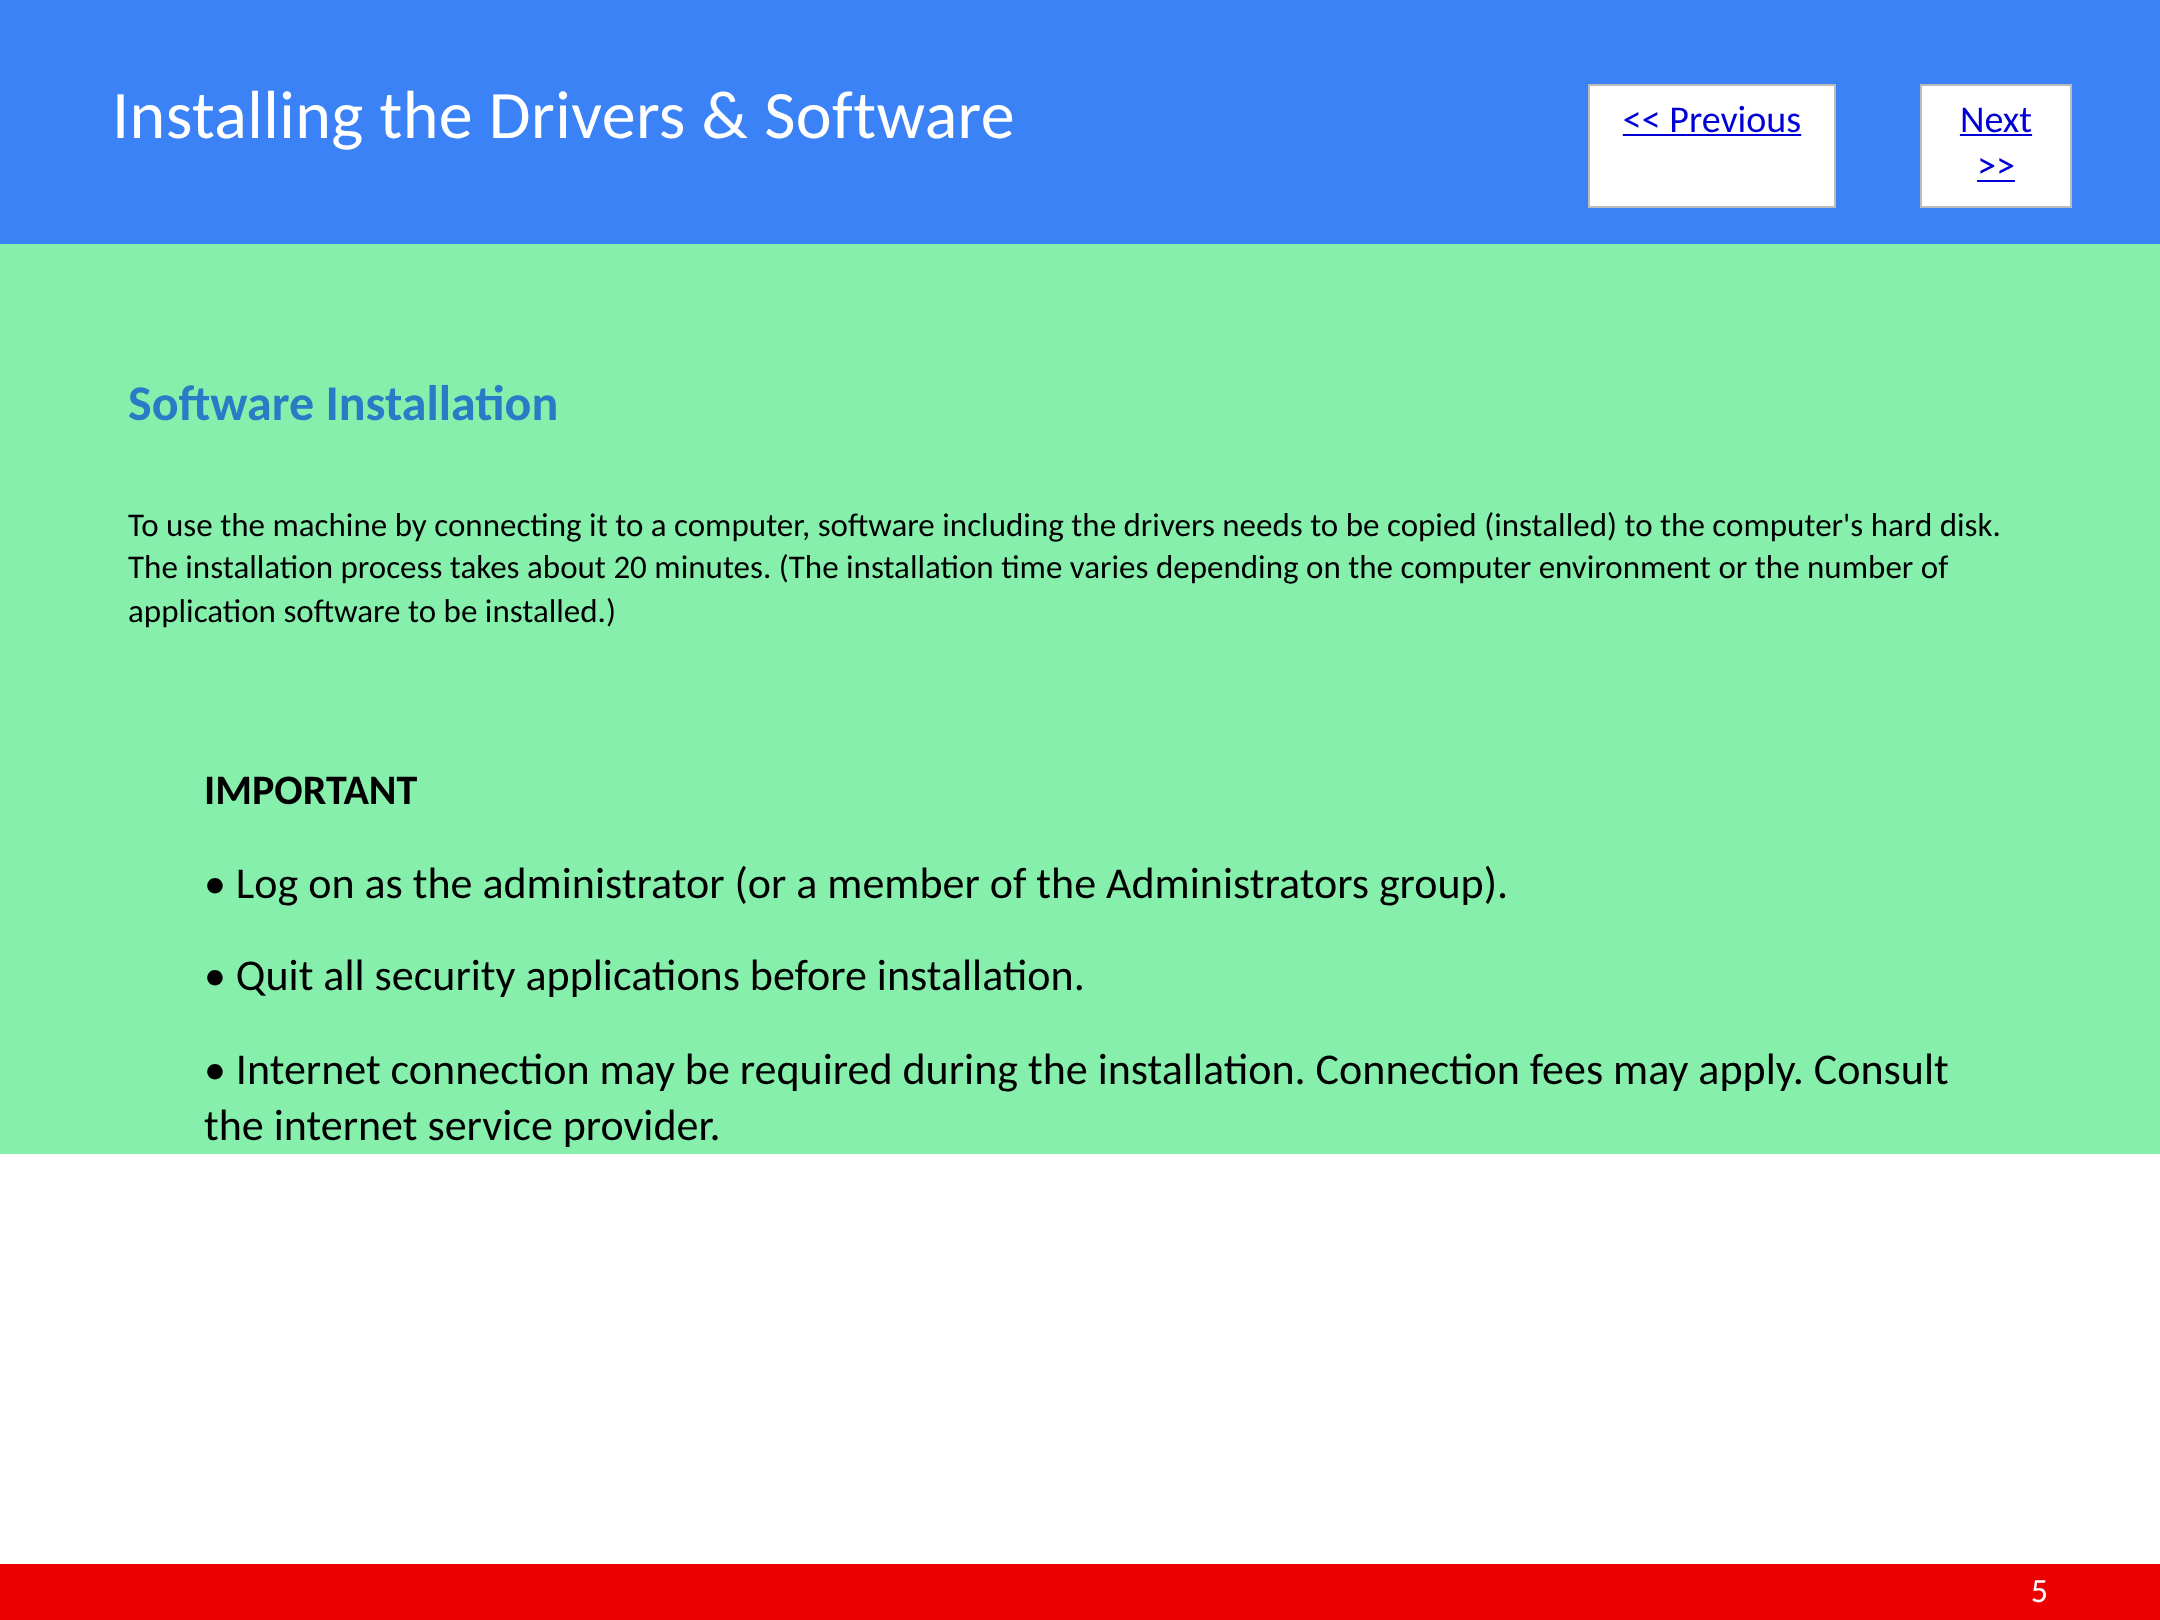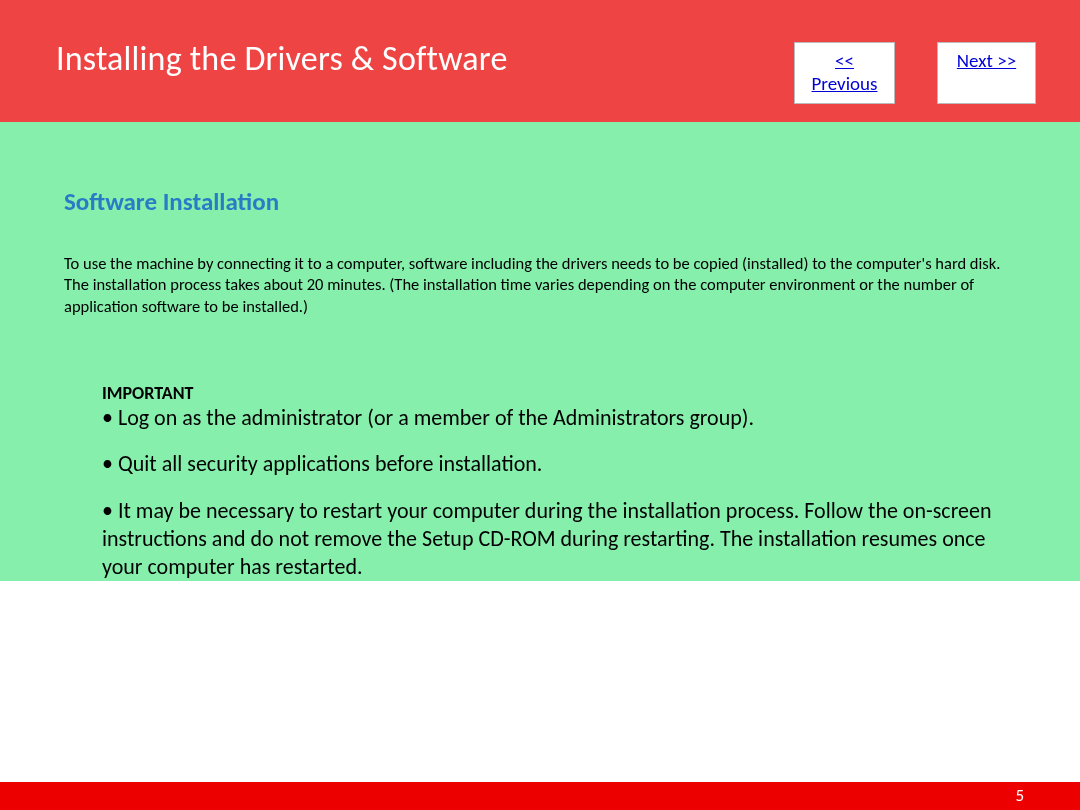--- a/index.html
+++ b/index.html
@@ -5,21 +5,21 @@
     * { margin: 0; padding: 0; box-sizing: border-box; }
     body {
       font-family: Calibri, 'Segoe UI', Arial, sans-serif;
       background: #ffffff;
       width: 1080px;
       height: 810px;
       overflow: hidden;
       position: relative;
     }
     .header {
-      background: #ef4444;
+      background: #3b82f6;
       height: 122px;
       width: 100%;
       padding: 0;
       position: relative;
     }
     .title {
       color: #ffffff;
       font-size: 34px;
       font-weight: 400;
       position: absolute;
@@ -39,22 +39,22 @@
       color: #0000d6;
       text-decoration: underline;
       font-size: 19px;
       padding: 6px 16px 8px 16px;
       border: 1px solid #bbb;
       cursor: pointer;
       font-family: inherit;
       display: inline-block;
       text-align: center;
     }
-    .nav-btn.prev { width: 101px; }
-    .nav-btn.next { width: 99px; }
+    .nav-btn.prev { width: 124px; }
+    .nav-btn.next { width: 76px; }
     .content {
       padding: 64px 64px 0 64px;
       background: #86efac;
     }
     .section-heading {
       color: #2a7bc6;
       font-size: 25px;
       font-weight: 700;
       margin-bottom: 36px;
     }
@@ -63,22 +63,22 @@
       font-size: 16.5px;
       line-height: 1.3;
       margin-bottom: 65px;
     }
     .important-block {
       padding-left: 38px;
       padding-right: 10px;
     }
     .important-label {
       font-weight: 700;
-      font-size: 18px;
-      margin-bottom: 0;
+      font-size: 21px;
+      margin-bottom: 20px;
     }
     .bullet-item {
       font-size: 22px;
       line-height: 1.28;
       margin-bottom: 18px;
       color: #000000;
     }
     .bullet-item:first-of-type { margin-top: 0; }
     .footer {
       position: absolute;
@@ -107,19 +107,19 @@
   </div>
 </div>
 
 <div class="content">
   <h2 class="section-heading">Software Installation</h2>
   <p class="intro-text">To use the machine by connecting it to a computer, software including the drivers needs to be copied (installed) to the computer's hard disk. The installation process takes about 20 minutes. (The installation time varies depending on the computer environment or the number of application software to be installed.)</p>
   <div class="important-block">
     <div class="important-label">IMPORTANT</div>
     <div class="bullet-item">• Log on as the administrator (or a member of the Administrators group).</div>
     <div class="bullet-item">• Quit all security applications before installation.</div>
-    <div class="bullet-item">• It may be necessary to restart your computer during the installation process. Follow the on-screen instructions and do not remove the Setup CD-ROM during restarting. The installation resumes once your computer has restarted.</div>
+    <div class="bullet-item">• Internet connection may be required during the installation. Connection fees may apply. Consult the internet service provider.</div>
   </div>
 </div>
 
 <div class="footer">
   <div class="page-number">5</div>
 </div>
 
 </body></html>

